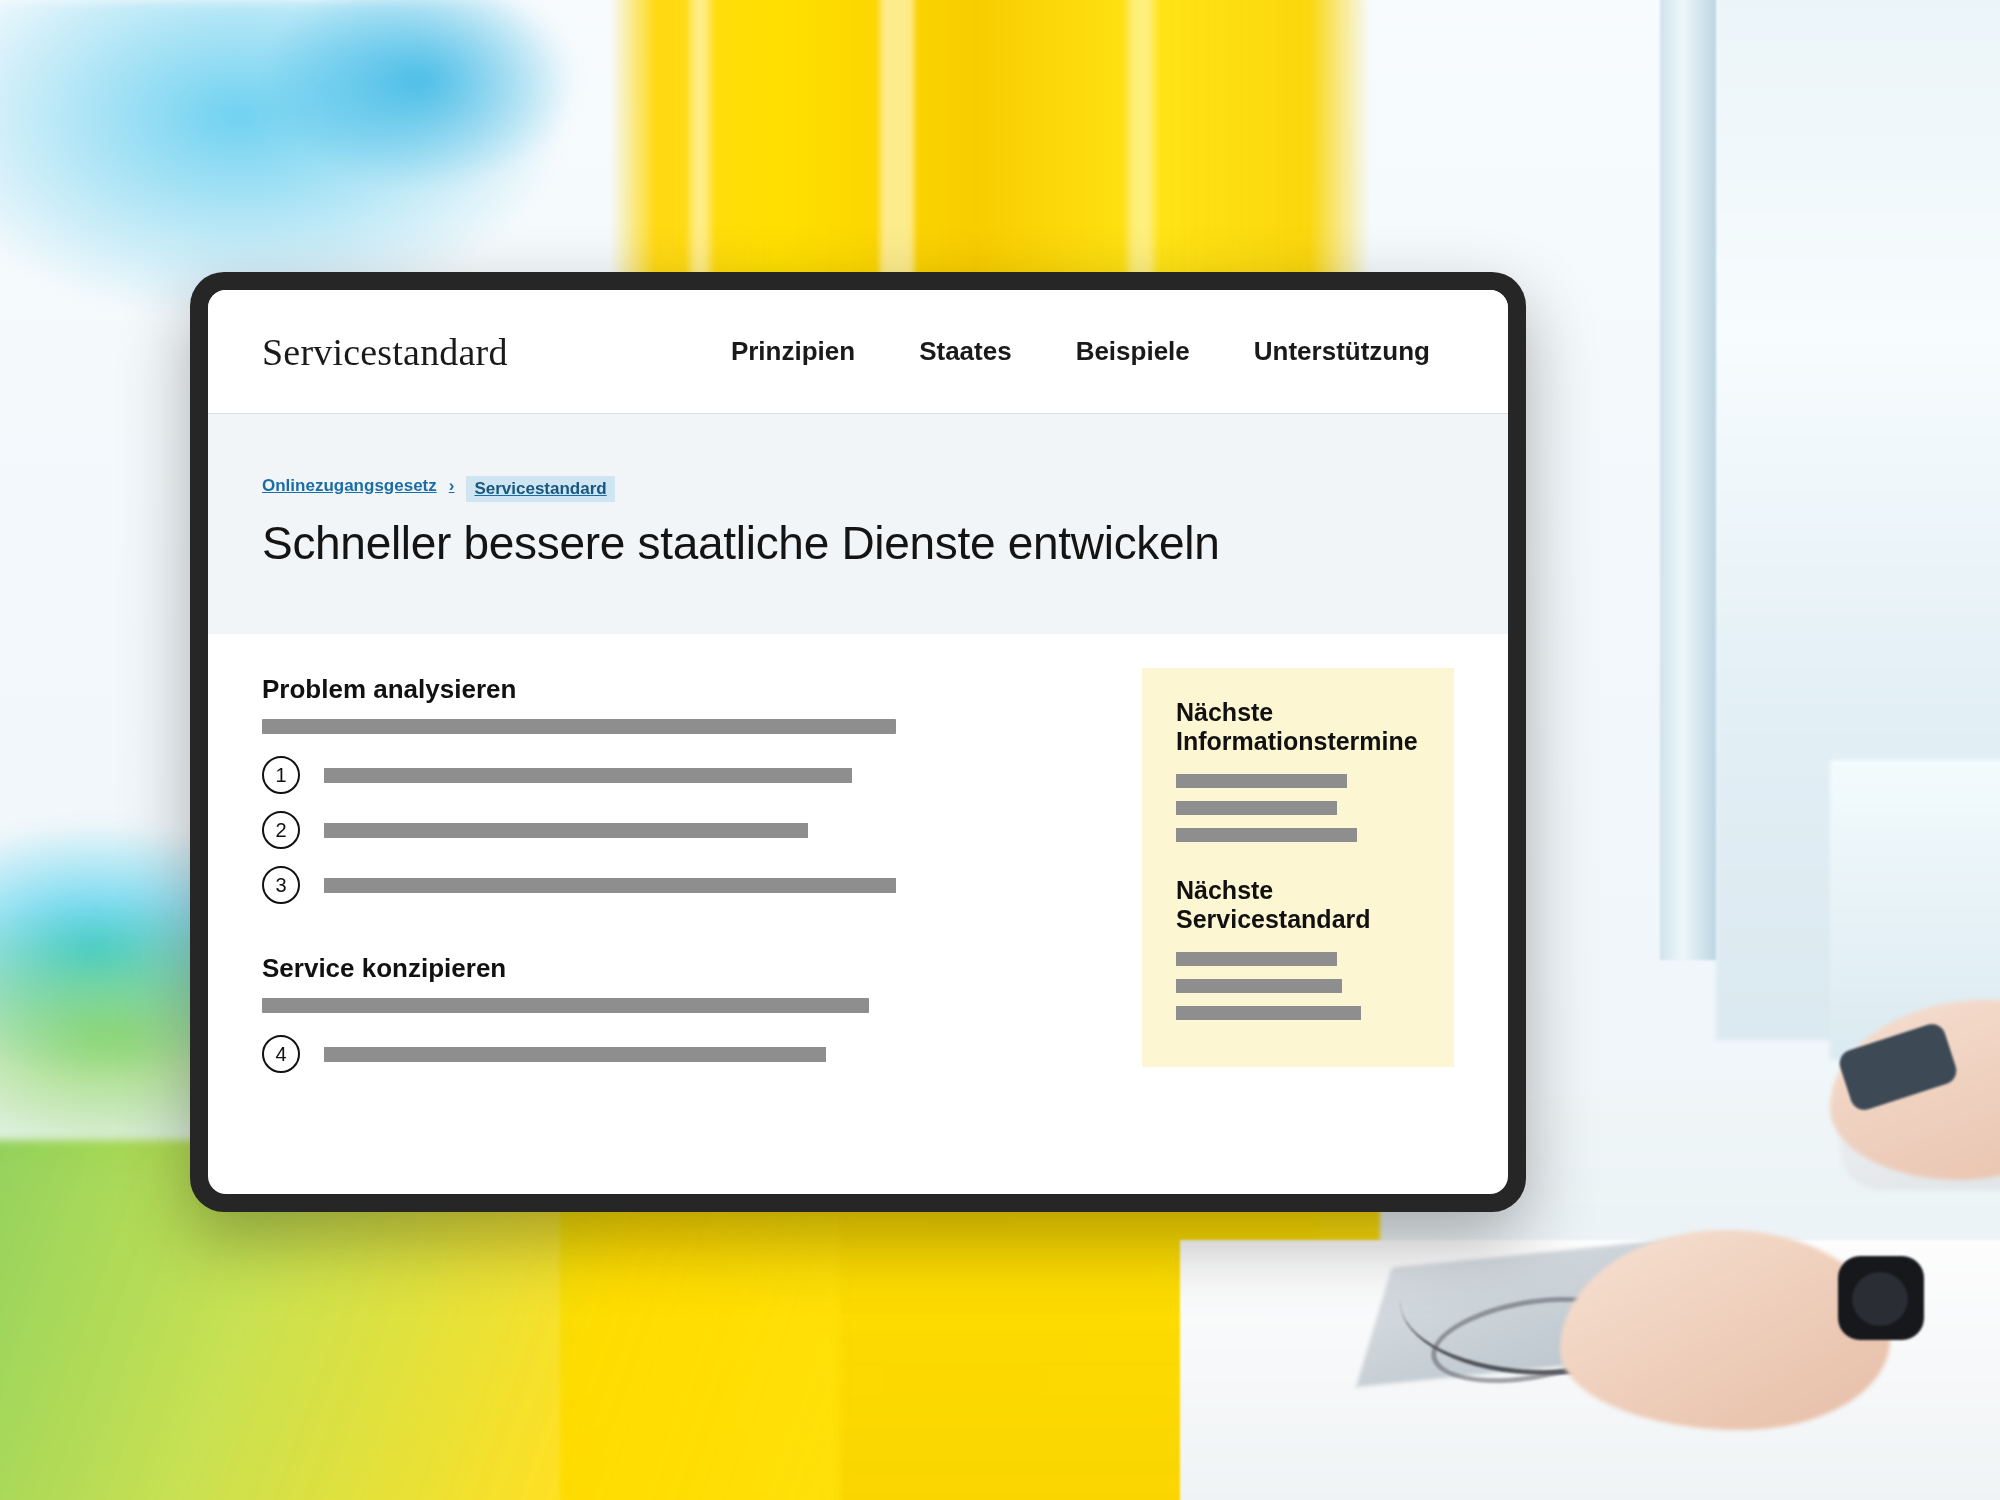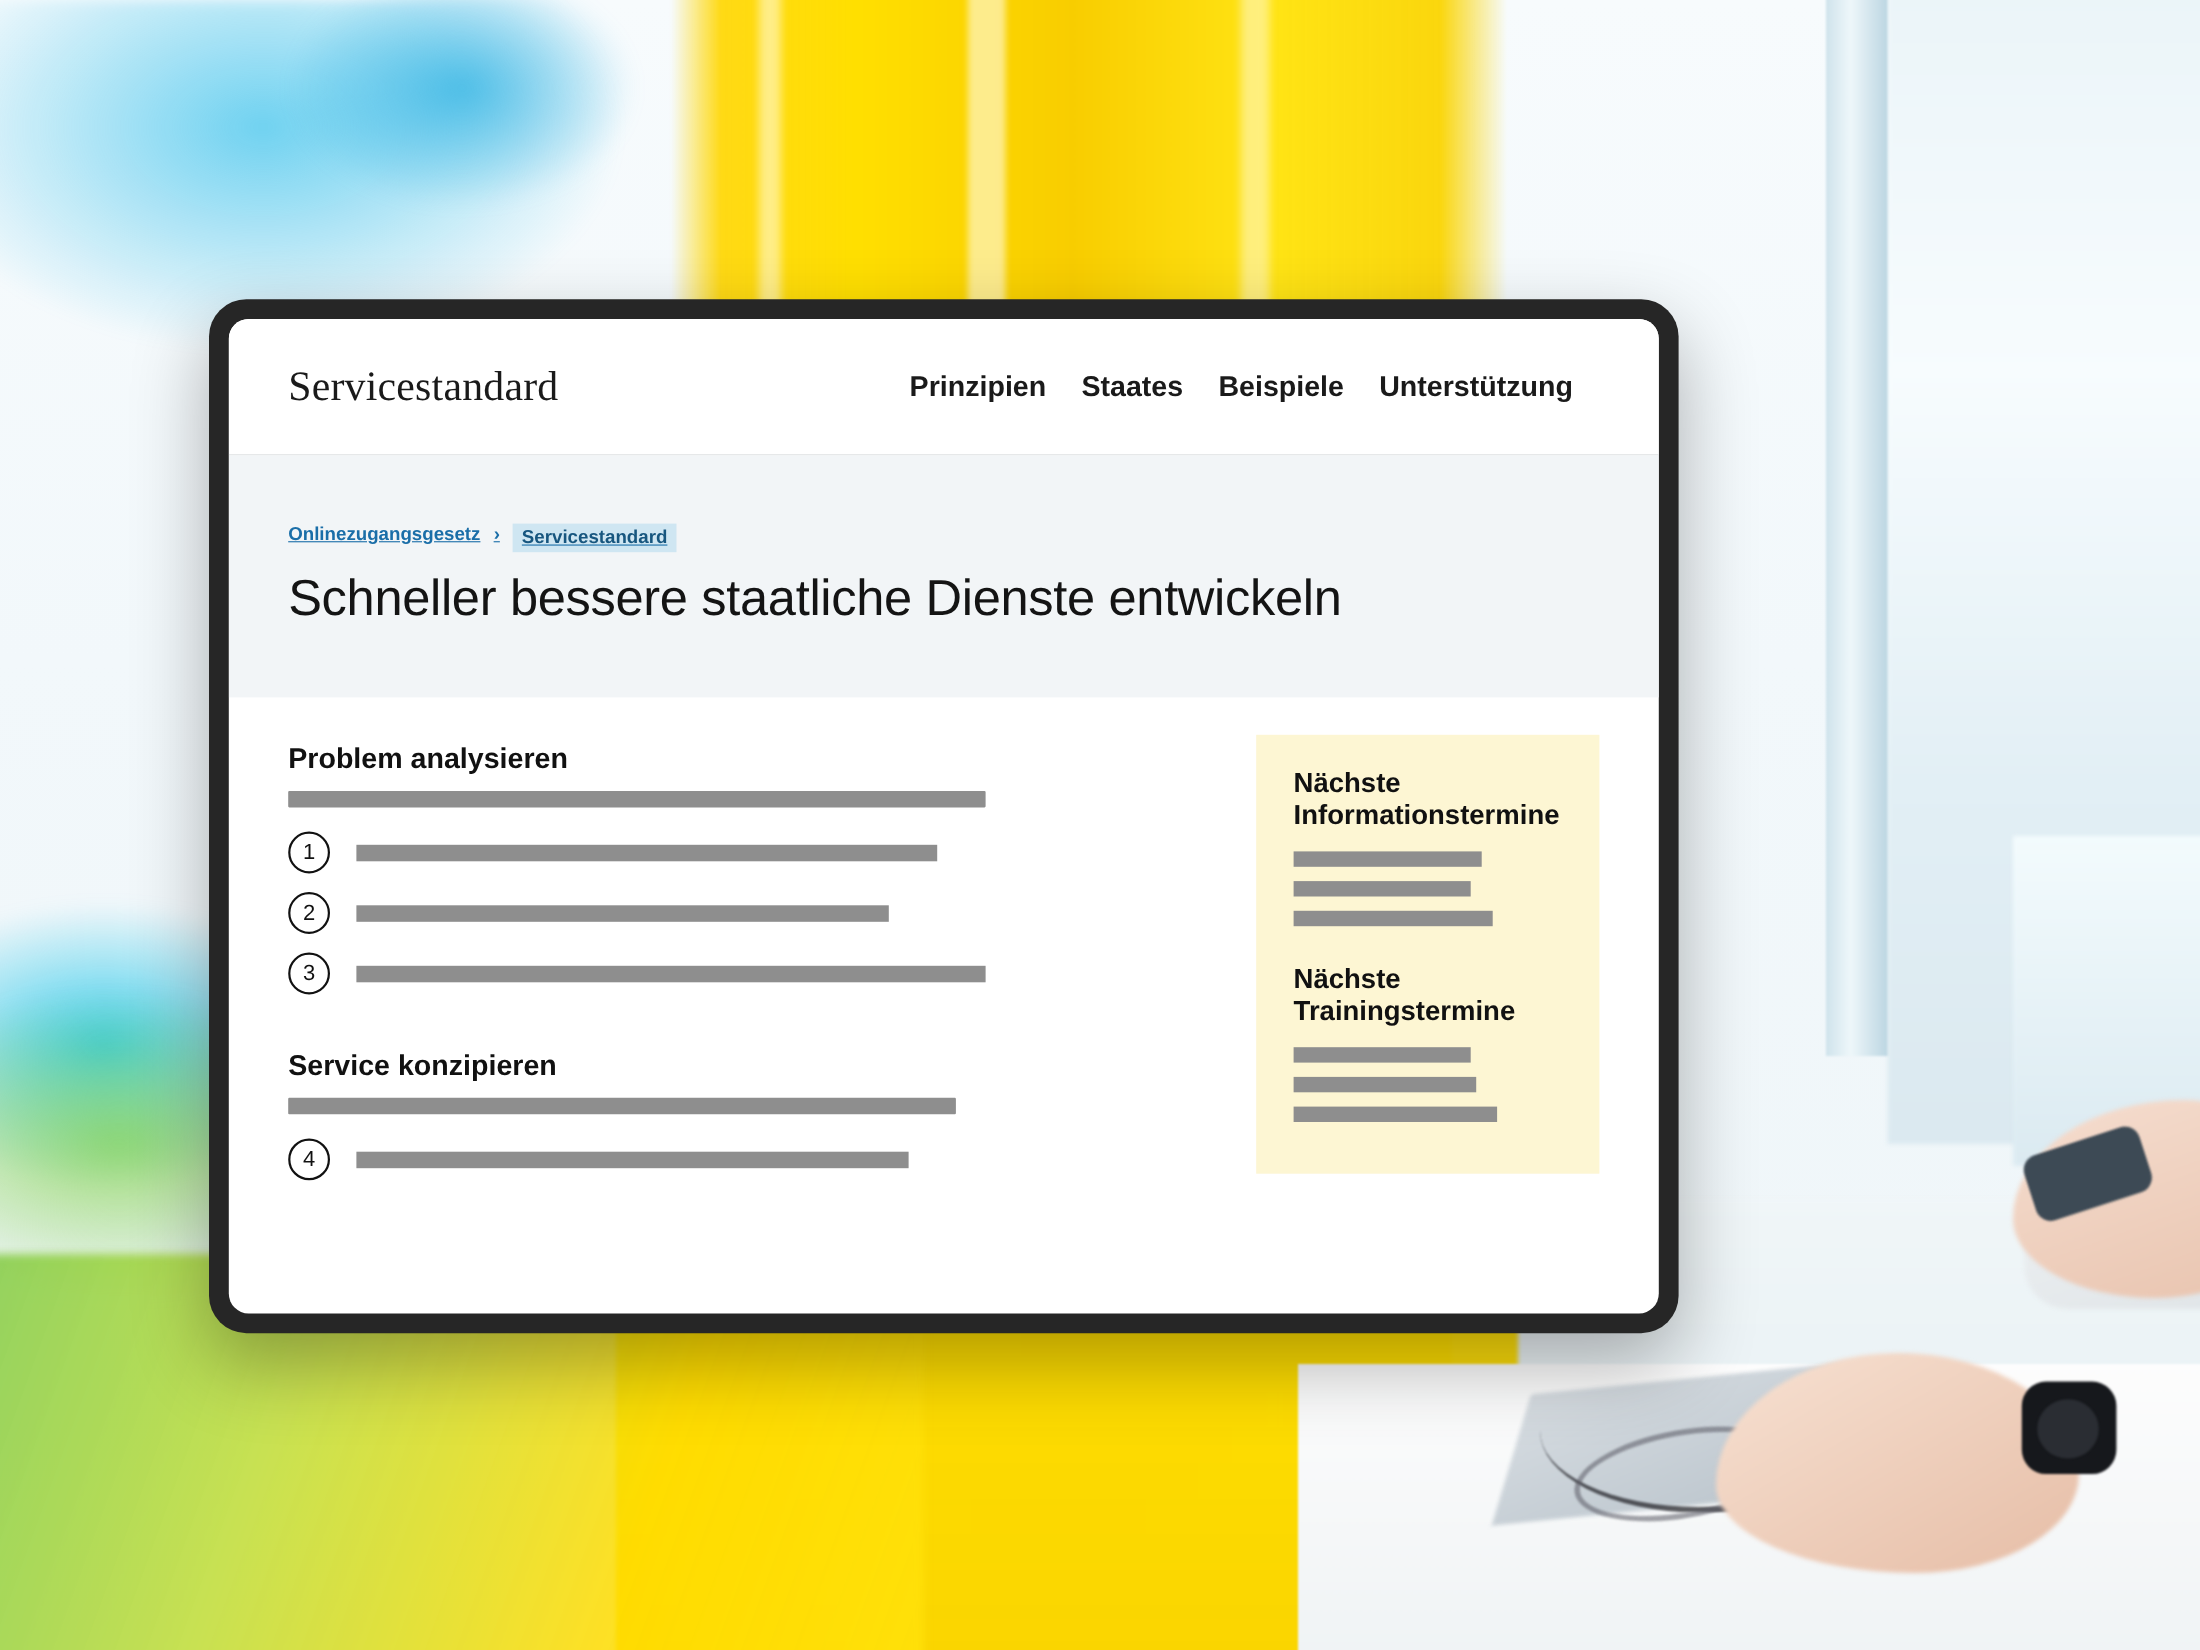--- a/index.html
+++ b/index.html
@@ -298,21 +298,21 @@
   .brand {
     font-family: "Liberation Serif", serif;
     font-size: 38px;
     color: #1a1a1a;
     letter-spacing: 0.2px;
     white-space: nowrap;
   }
   .nav {
     display: flex;
     align-items: flex-end;
-    gap: 32px;
+    gap: 64px;
     margin-left: auto;
     padding-right: 22px;
   }
   .nav-item {
     font-size: 26px;
     font-weight: bold;
     color: #1a1a1a;
     white-space: nowrap;
     cursor: pointer;
   }
@@ -507,21 +507,21 @@
 
         </div>
 
         <div class="col-side">
           <div class="info-card">
             <div class="card-title">Nächste Informationstermine</div>
             <div class="card-bar" style="width:70%"></div>
             <div class="card-bar" style="width:66%"></div>
             <div class="card-bar" style="width:74%"></div>
 
-            <div class="card-title second">Nächste Trainingstermine</div>
+            <div class="card-title second">Nächste Servicestandard</div>
             <div class="card-bar" style="width:66%"></div>
             <div class="card-bar" style="width:68%"></div>
             <div class="card-bar" style="width:76%"></div>
           </div>
         </div>
 
       </div>
 
     </div>
   </div>

